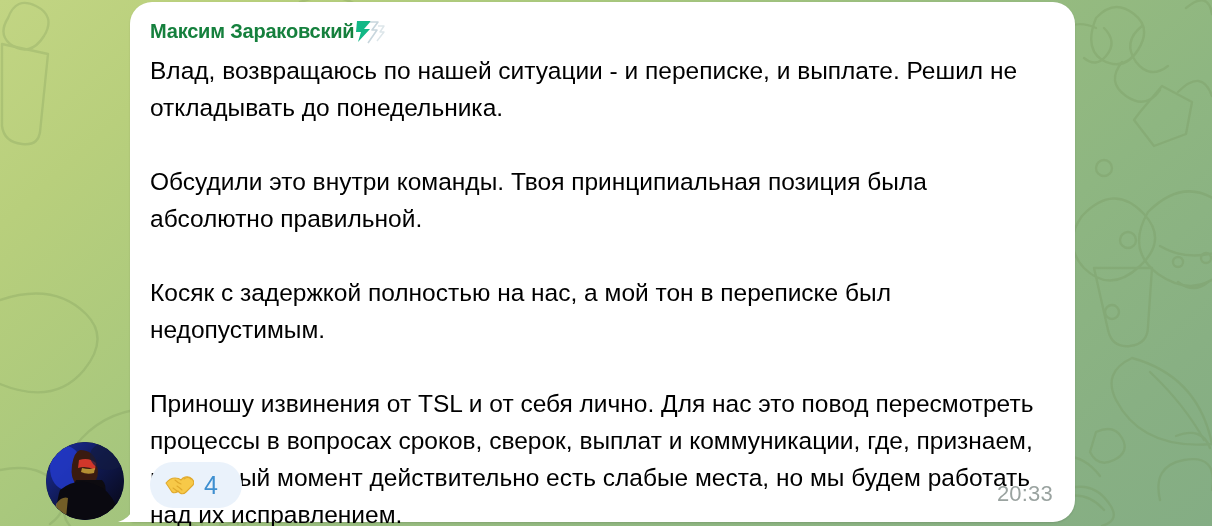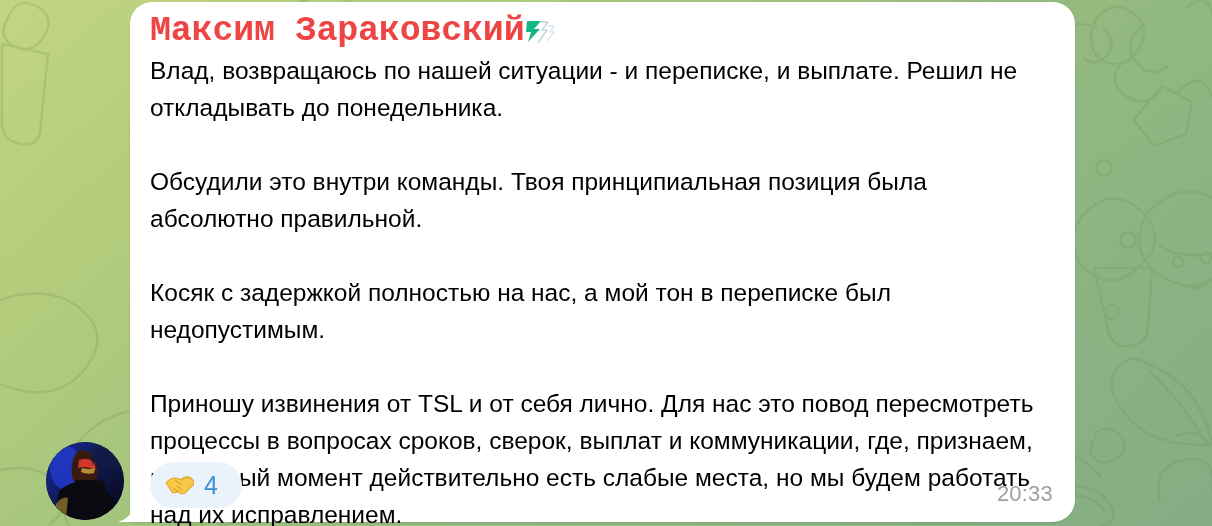--- a/index.html
+++ b/index.html
@@ -86,27 +86,26 @@
     box-sizing: border-box;
   }
 
   #sender-name-row {
     display: flex;
     align-items: center;
     gap: 2px;
     height: 30px;
   }
   #sender-name {
-    color: #ef4444;
-    font-size: 35px;
+    color: #15803d;
+    font-size: 20px;
     font-weight: bold;
     letter-spacing: -0.2px;
     line-height: 30px;
     white-space: nowrap;
-    font-family: Liberation Mono, monospace;
   }
   #sender-badge-icon {
     display: inline-block;
     width: 34px;
     height: 28px;
     margin-left: -2px;
     position: relative;
     top: 1px;
   }
   #sender-badge-icon svg { display:block; }

